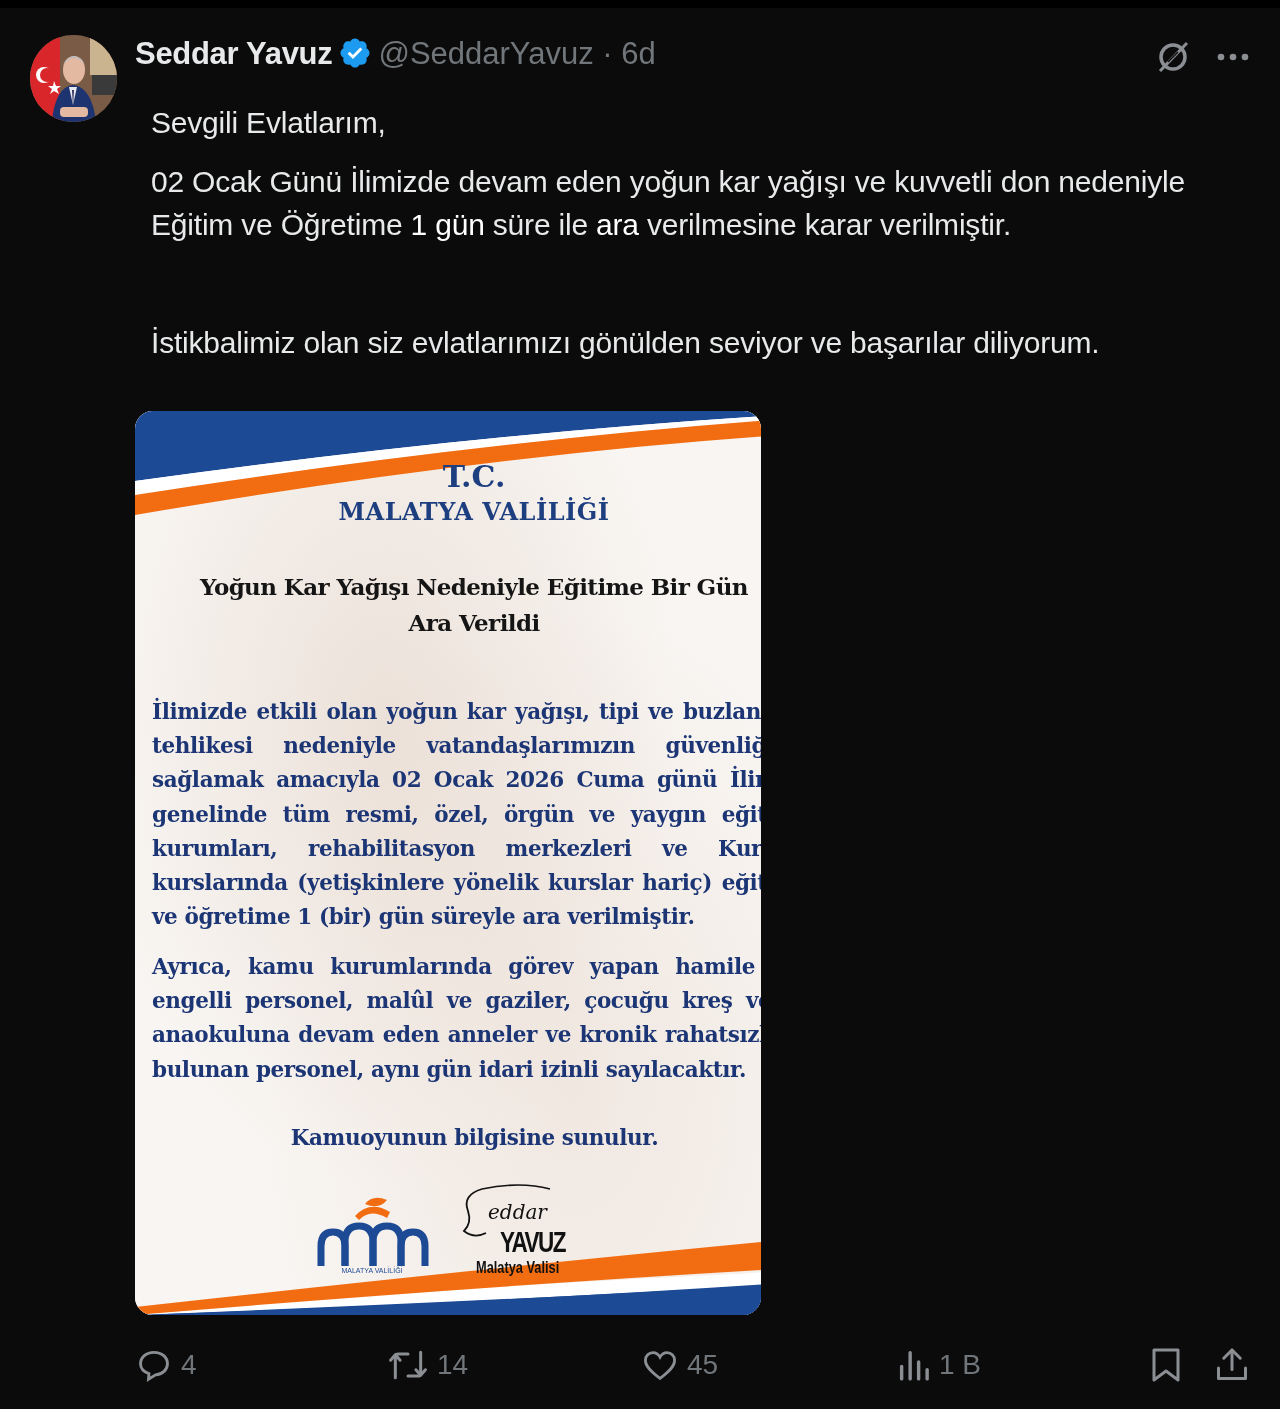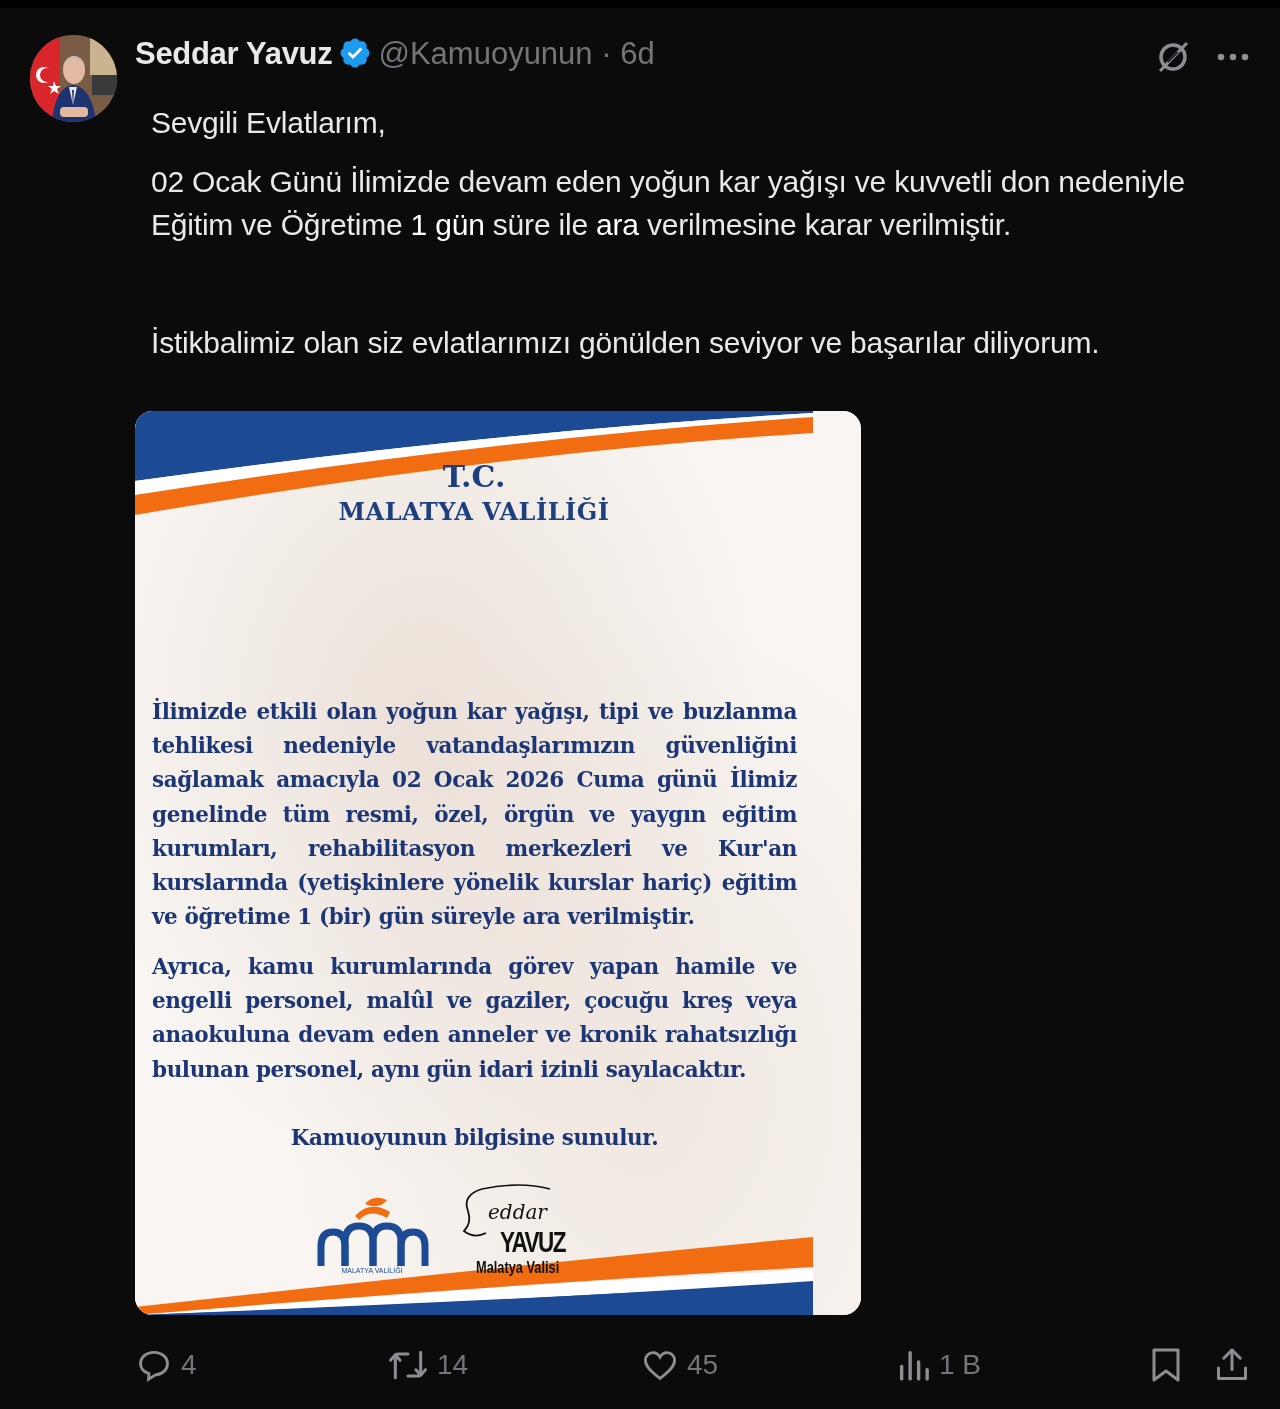--- a/index.html
+++ b/index.html
@@ -20,21 +20,21 @@
   .icon-btn svg { display:block; }
   .body-text {
     position:absolute; left:135px; top:85px; width:1130px; font-size:30px; line-height:43px;
     color:#e7e9ea; letter-spacing:-0.2px;
   }
   .body-text p { margin:16px; }
   .body-text .gap { height:43px; }
   b { font-weight:normal; color:#fff; }
 
   .card {
-    position:absolute; left:135px; top:411px; width:726px; height:904px; border-radius:18px;
+    position:absolute; left:135px; top:411px; width:626px; height:904px; border-radius:18px;
     overflow:hidden; background:#f7f3ef;
   }
   .card-bg {
     position:absolute; inset:0;
     background:
       radial-gradient(ellipse at 40% 35%, rgba(220,200,185,0.45) 0%, rgba(247,243,239,0) 55%),
       radial-gradient(ellipse at 70% 75%, rgba(225,205,190,0.35) 0%, rgba(247,243,239,0) 50%),
       #f8f5f2;
   }
   .card svg.stripes { position:absolute; left:0; top:0; }
@@ -81,21 +81,21 @@
     <rect x="30" y="72" width="28" height="10" rx="4" fill="#e3b9a1"></rect>
   </svg>
 </div>
 
 <div class="header">
   <span class="name">Seddar Yavuz</span>
   <svg class="badge" viewBox="0 0 24 24">
     <path fill="#1d9bf0" d="M22.25 12c0-1.43-.88-2.67-2.19-3.34.46-1.39.2-2.9-.81-3.91s-2.52-1.27-3.91-.81c-.66-1.31-1.91-2.19-3.34-2.19s-2.67.88-3.33 2.19c-1.4-.46-2.91-.2-3.92.81s-1.26 2.52-.8 3.91c-1.31.67-2.2 1.91-2.2 3.34s.89 2.67 2.2 3.34c-.46 1.39-.21 2.9.8 3.91s2.52 1.26 3.91.81c.67 1.31 1.91 2.19 3.34 2.19s2.68-.88 3.34-2.19c1.39.45 2.9.2 3.91-.81s1.27-2.52.81-3.91c1.31-.67 2.19-1.91 2.19-3.34z"></path>
     <path fill="#fff" d="M10.54 16.2l-3.75-3.74 1.41-1.42 2.34 2.34 5.2-5.2 1.41 1.41z" transform="translate(0,0)"></path>
   </svg>
-  <span class="handle">@Kamuoyunun · 6d</span>
+  <span class="handle">@SeddarYavuz · 6d</span>
 </div>
 
 <div class="top-icons">
   <span class="icon-btn">
     <svg width="38" height="38" viewBox="0 0 38 38">
       <circle cx="19" cy="19" r="12" fill="none" stroke="#8b8f94" stroke-width="3.5"></circle>
       <line x1="6" y1="33" x2="33" y2="5" stroke="#8b8f94" stroke-width="3"></line>
       <line x1="14" y1="24" x2="24" y2="14" stroke="#0b0b0b" stroke-width="1.5"></line>
     </svg>
   </span>
@@ -127,20 +127,21 @@
 
     <path d="M0 904 L678 904 L678 868 Q360 884 0 904 Z" fill="#1d4a94"></path>
     <path d="M0 904 Q360 872 678 860 L678 868 Q360 884 0 904 Z" fill="#ffffff"></path>
     <path d="M0 896 Q360 856 678 826 L678 856 Q360 874 0 904 Z" fill="#f26d12"></path>
     <path d="M0 904 Q360 880 678 858 L678 872 Q360 890 0 904 Z" fill="#ffffff"></path>
     <path d="M0 904 Q360 892 678 870 L678 904 Z" fill="#1d4a94"></path>
   </svg>
   <div class="doc">
     <div class="tc">T.C.</div>
     <div class="vl">MALATYA VALİLİĞİ</div>
+    <div class="title">Yoğun Kar Yağışı Nedeniyle Eğitime Bir Gün Ara Verildi</div>
     <div class="para p1">İlimizde etkili olan yoğun kar yağışı, tipi ve buzlanma tehlikesi nedeniyle vatandaşlarımızın güvenliğini sağlamak amacıyla 02 Ocak 2026 Cuma günü İlimiz genelinde tüm resmi, özel, örgün ve yaygın eğitim kurumları, rehabilitasyon merkezleri ve Kur'an kurslarında (yetişkinlere yönelik kurslar hariç) eğitim ve öğretime 1 (bir) gün süreyle ara verilmiştir.</div>
     <div class="para p2">Ayrıca, kamu kurumlarında görev yapan hamile ve engelli personel, malûl ve gaziler, çocuğu kreş veya anaokuluna devam eden anneler ve kronik rahatsızlığı bulunan personel, aynı gün idari izinli sayılacaktır.</div>
     <div class="para p3">Kamuoyunun bilgisine sunulur.</div>
 
     <div class="logo">
       <svg width="115" height="80" viewBox="0 0 115 80">
         <path d="M50 10 Q58 0 72 6 Q64 16 50 10Z" fill="#f26d12"></path>
         <path d="M40 22 Q55 6 75 18 L72 24 Q55 14 44 26Z" fill="#f26d12"></path>
         <g fill="none" stroke="#1d4a94" stroke-width="7">
           <path d="M6 72 L6 52 Q6 38 18 38 Q30 38 30 52 L30 72"></path>

